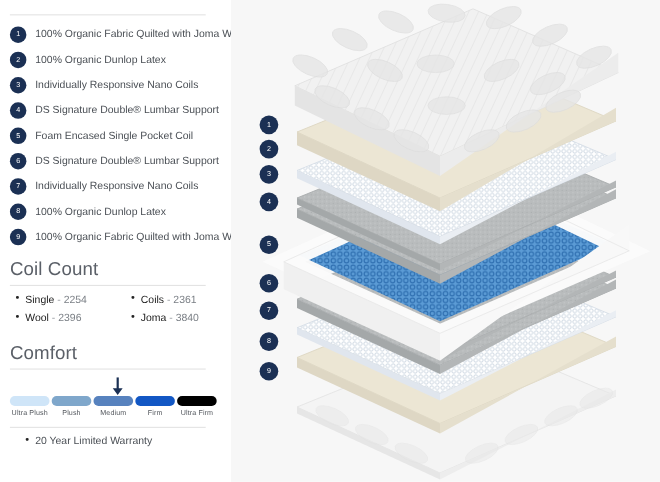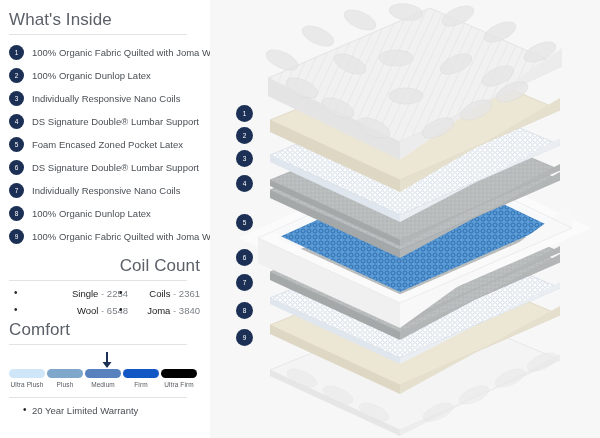--- a/index.html
+++ b/index.html
@@ -74,21 +74,21 @@
   .layer-text {
     margin-left: 8px;
     font-size: 9.5px;
     color: #4a4f55;
     line-height: 12px;
     white-space: nowrap;
     font-family: "Liberation Sans", sans-serif;
   }
 
   
-  .coil-block { margin-top: 7px; text-align: right; }
+  .coil-block { margin-top: 7px; }
   .coil-grid {
     display: grid;
     grid-template-columns: 105px auto;
     row-gap: 4px;
     margin-top: 4px;
     padding-left: 14px;
   }
   .coil-cell {
     font-size: 9.5px;
     color: #7a7f85;
@@ -104,21 +104,21 @@
     color: #222;
     font-size: 10px;
   }
   .coil-cell b {
     color: #1a1a1a;
     font-weight: normal;
   }
   .coil-dash { color: #9a9ea3; }
 
   
-  .comfort-block { margin-top: 2px; }
+  .comfort-block { margin-top: 14px; }
   .comfort-scale-wrap {
     margin-top: 1px;
     position: relative;
     width: 190px;
   }
   .arrow-row {
     height: 18px;
     position: relative;
   }
   .arrow {
@@ -205,21 +205,20 @@
     top: 0;
   }
 </style>
 </head>
 <body>
 
 <div id="root">
 
   <div class="spec-panel">
 
-    <h2 class="section-title">What's Inside</h2>
     <div class="rule"></div>
 
     <ul class="layer-list">
       <li class="layer-item">
         <span class="badge">1</span>
         <span class="layer-text">100% Organic Fabric Quilted with Joma Wool</span>
       </li>
       <li class="layer-item">
         <span class="badge">2</span>
         <span class="layer-text">100% Organic Dunlop Latex</span>
@@ -227,21 +226,21 @@
       <li class="layer-item">
         <span class="badge">3</span>
         <span class="layer-text">Individually Responsive Nano Coils</span>
       </li>
       <li class="layer-item">
         <span class="badge">4</span>
         <span class="layer-text">DS Signature Double® Lumbar Support</span>
       </li>
       <li class="layer-item">
         <span class="badge">5</span>
-        <span class="layer-text">Foam Encased Zoned Pocket Latex</span>
+        <span class="layer-text">Foam Encased Single Pocket Coil</span>
       </li>
       <li class="layer-item">
         <span class="badge">6</span>
         <span class="layer-text">DS Signature Double® Lumbar Support</span>
       </li>
       <li class="layer-item">
         <span class="badge">7</span>
         <span class="layer-text">Individually Responsive Nano Coils</span>
       </li>
       <li class="layer-item">
@@ -264,21 +263,21 @@
           <span>2254</span>
         </div>
         <div class="coil-cell">
           <b>Coils</b>
           <span class="coil-dash">-</span>
           <span>2361</span>
         </div>
         <div class="coil-cell">
           <b>Wool</b>
           <span class="coil-dash">-</span>
-          <span>6548</span>
+          <span>2396</span>
         </div>
         <div class="coil-cell">
           <b>Joma</b>
           <span class="coil-dash">-</span>
           <span>3840</span>
         </div>
       </div>
     </div>
 
     <div class="comfort-block">

